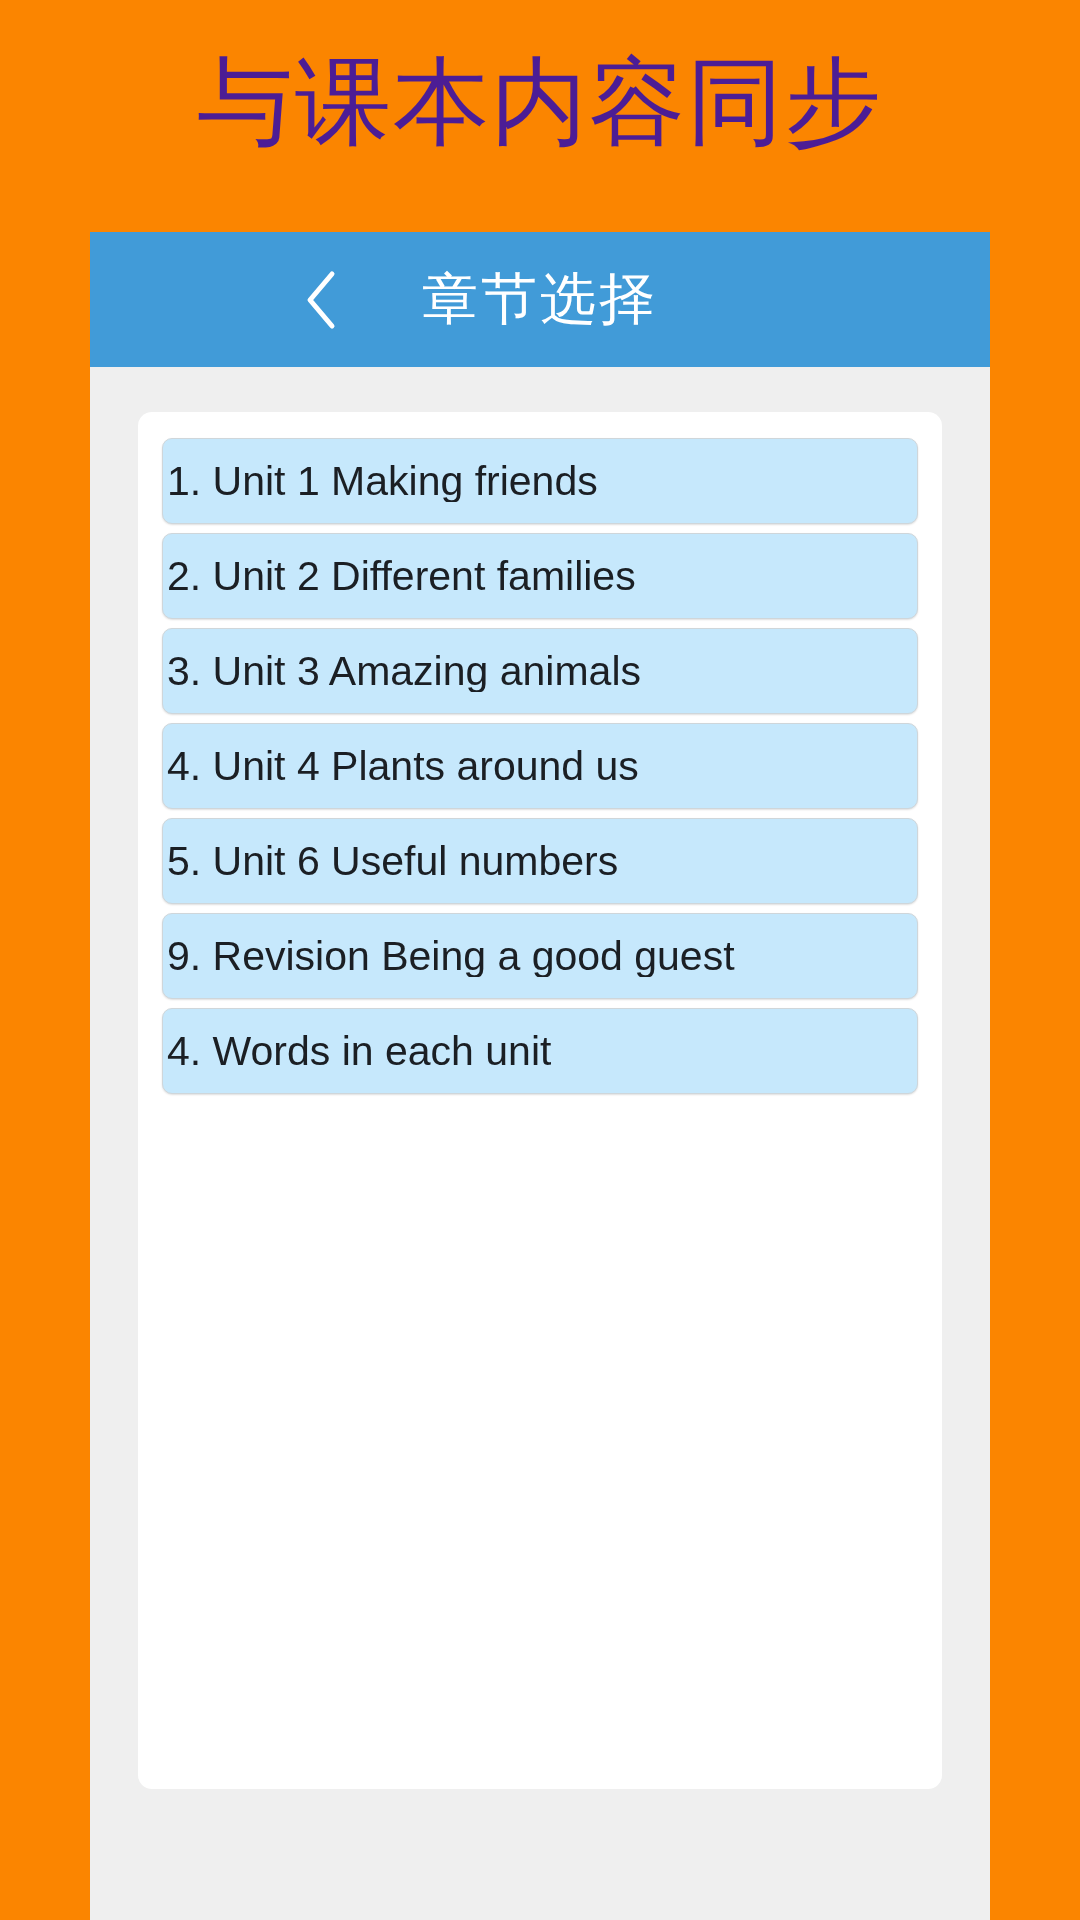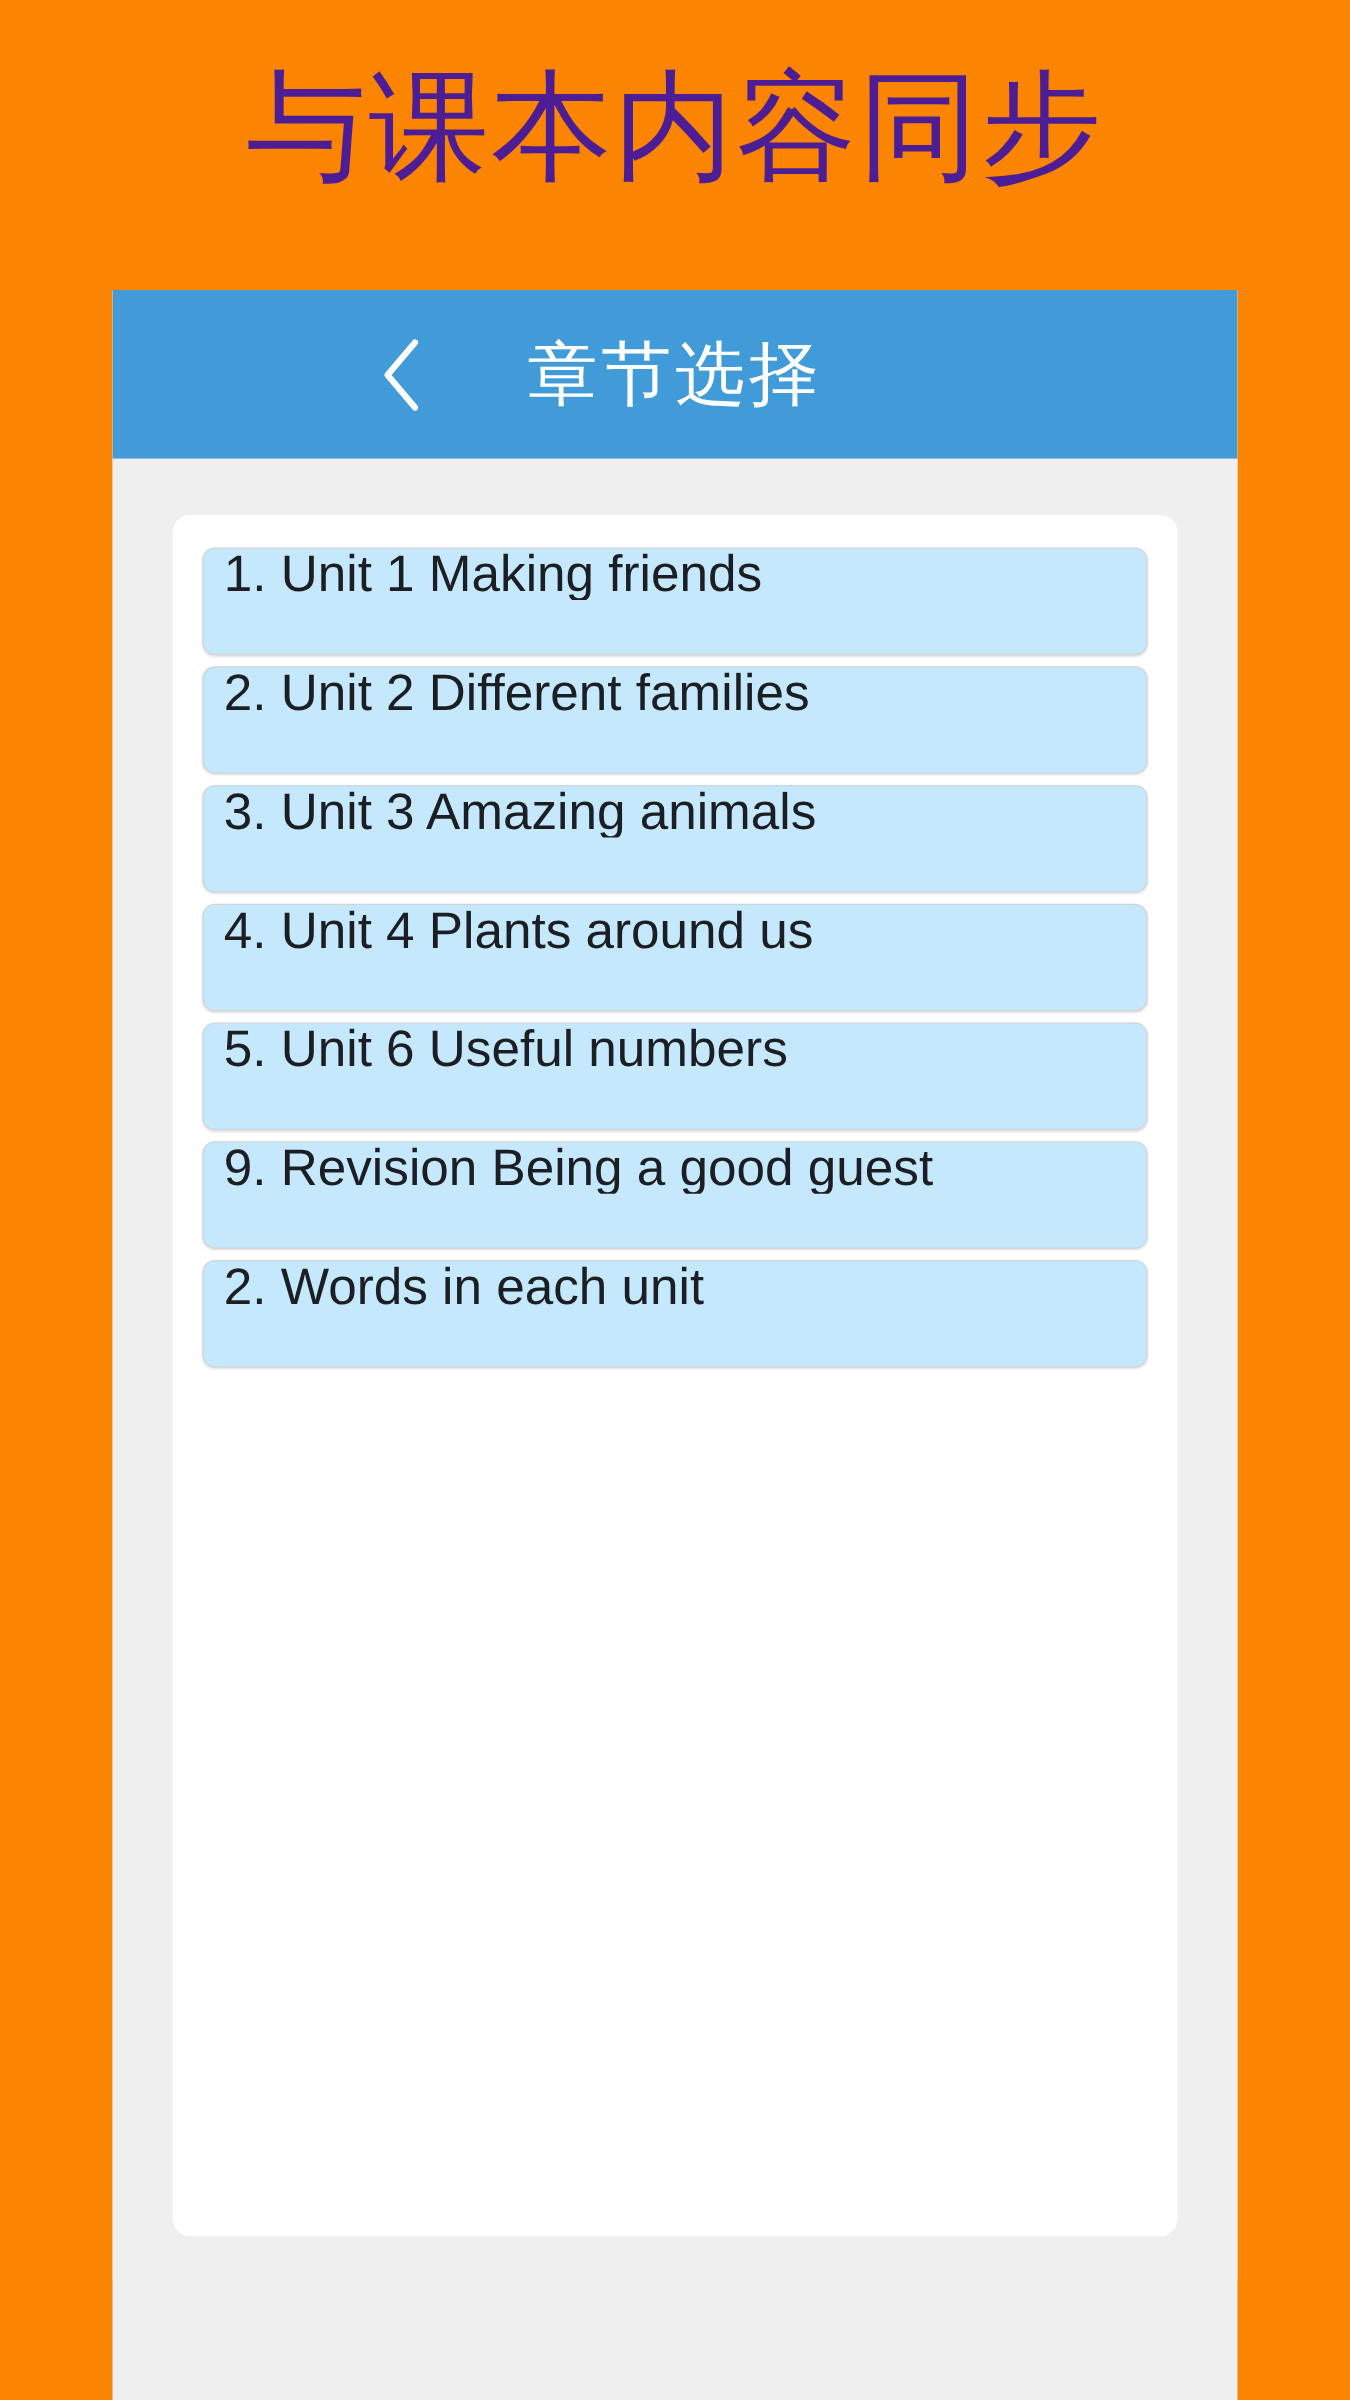--- a/index.html
+++ b/index.html
@@ -89,24 +89,24 @@
     height: 1377px;
     background: #ffffff;
     border-radius: 14px;
     padding: 26px 24px 24px 24px;
     overflow: hidden;
   }
 
   .chapter-item {
     position: relative;
     display: flex;
-    align-items: flex-start;
+    align-items: center;
     height: 86px;
     margin-bottom: 9px;
-    padding: 0 16px;
+    padding: 0 4px;
     background: #c6e8fc;
     border: 1px solid #cfd6da;
     border-radius: 10px;
     box-shadow: 0 1px 2px rgba(0,0,0,0.13);
     cursor: pointer;
   }
 
   .chapter-label {
     color: #1b1f24;
     font-size: 41px;
@@ -156,19 +156,19 @@
 
       <div class="chapter-item">
         <span class="chapter-label">5. Unit 6 Useful numbers</span>
       </div>
 
       <div class="chapter-item">
         <span class="chapter-label">9. Revision Being a good guest</span>
       </div>
 
       <div class="chapter-item">
-        <span class="chapter-label">2. Words in each unit</span>
+        <span class="chapter-label">4. Words in each unit</span>
       </div>
 
     </div>
   </div>
 
 </div>
 
 </body></html>

